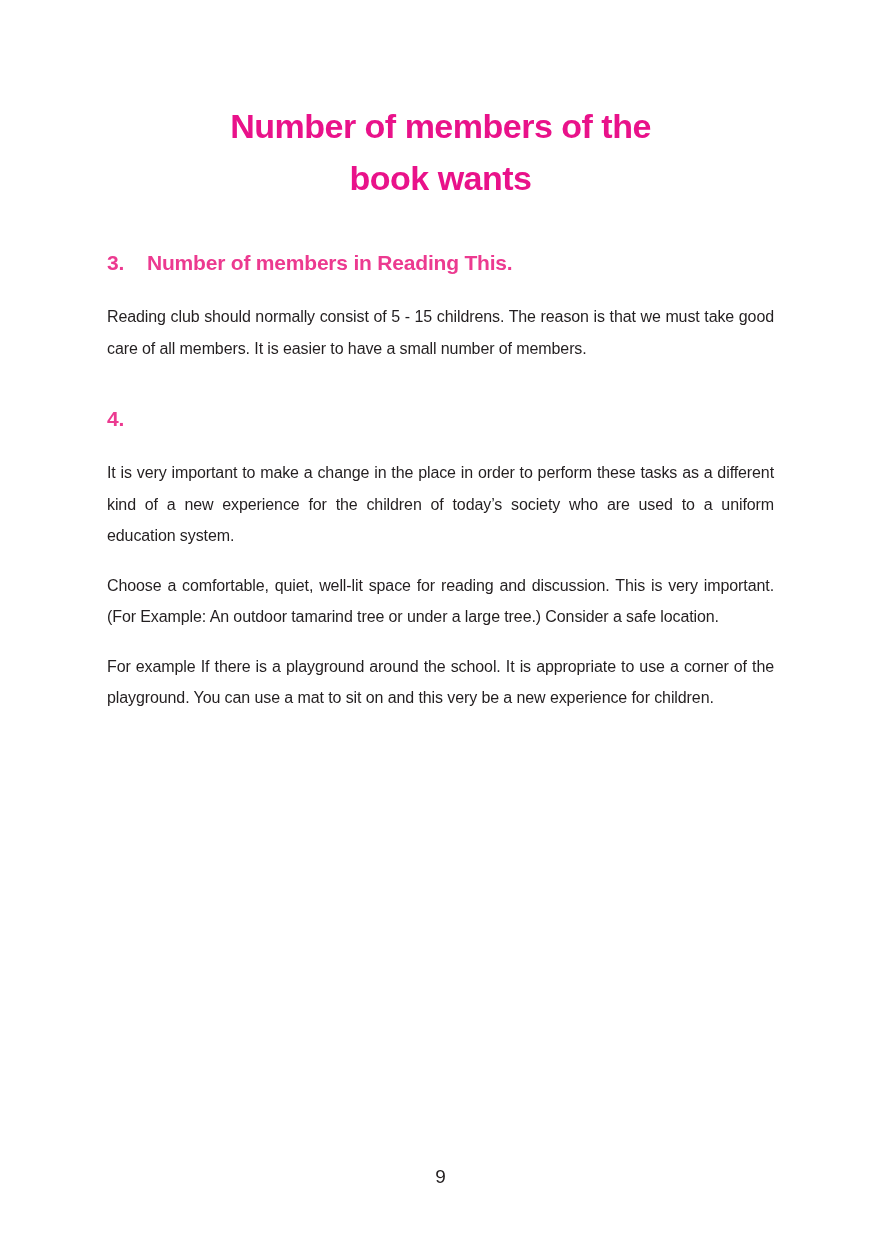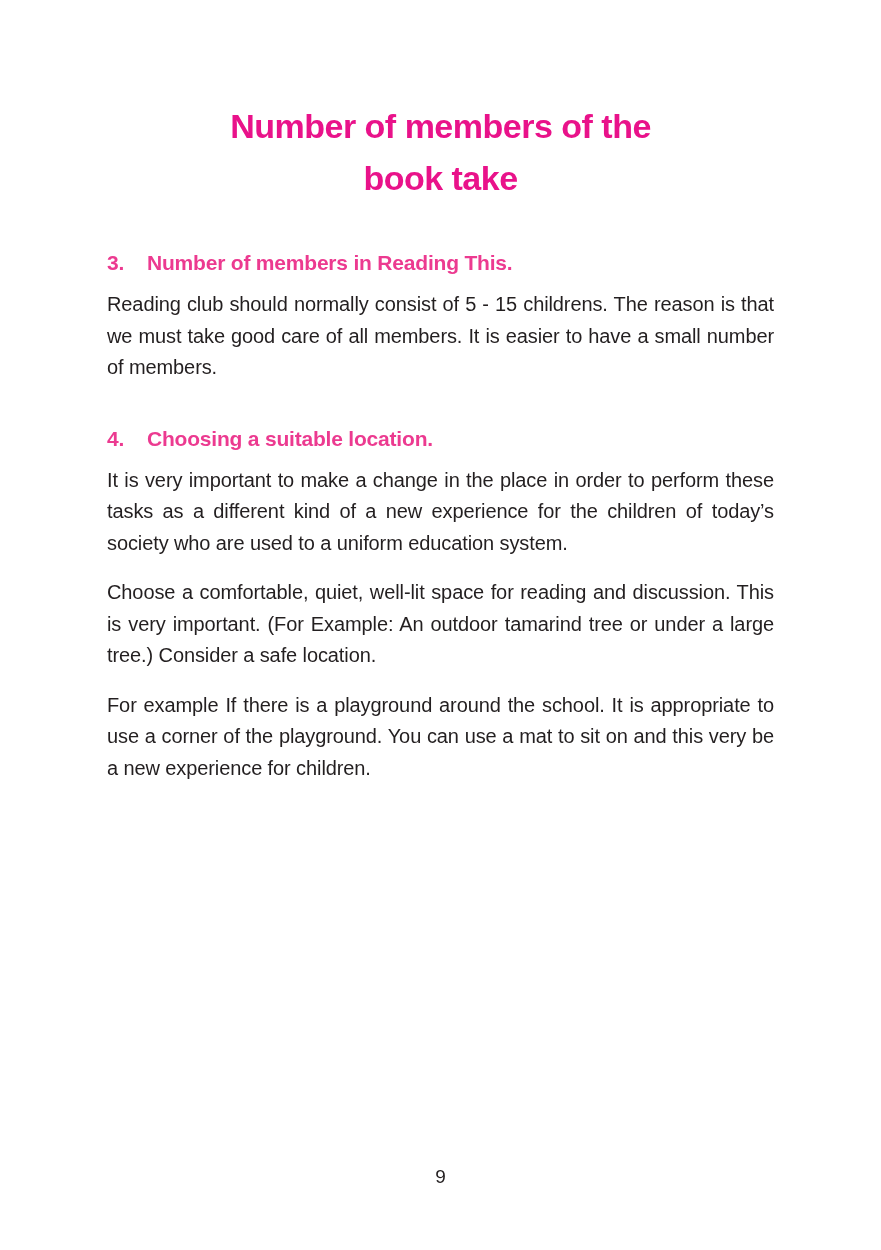--- a/index.html
+++ b/index.html
@@ -45,22 +45,22 @@
     font-size: 21px;
     line-height: 26px;
     font-weight: bold;
     letter-spacing: -0.2px;
   }
   .heading-number {
     width: 40px;
     flex: 0 0 auto;
   }
   .para {
-    margin: 13px 0 0 0;
-    font-size: 20px;
+    margin: 25px 0 0 0;
+    font-size: 16px;
     line-height: 31.5px;
     text-align: justify;
     letter-spacing: -0.1px;
     color: #231f20;
   }
   .para + .para {
     margin-top: 18px;
   }
   .page-number {
     position: absolute;
@@ -73,35 +73,34 @@
   }
 </style>
 </head>
 <body>
 
 <div class="page" style="--accent: #e9128a; --accent2: #ec3a90;">
   <div class="content">
 
     <div class="doc-title">
       <div>Number of members of the</div>
-      <div>book take</div>
+      <div>book wants</div>
     </div>
 
     <div class="section">
       <div class="section-heading">
         <span class="heading-number">3.</span>
         <span>Number of members in Reading This.</span>
       </div>
       <p class="para">Reading club should normally consist of 5 - 15 childrens. The reason is that we must take good care of all members. It is easier to have a small number of members.</p>
     </div>
 
     <div class="section">
       <div class="section-heading">
         <span class="heading-number">4.</span>
-        <span>Choosing a suitable location.</span>
       </div>
       <p class="para">It is very important to make a change in the place in order to perform these tasks as a different kind of a new experience for the children of today’s society who are used to a uniform education system.</p>
       <p class="para">Choose a comfortable, quiet, well-lit space for reading and discussion. This is very important. (For Example: An outdoor tamarind tree or under a large tree.) Consider a safe location.</p>
       <p class="para">For example If there is a playground around the school. It is appropriate to use a corner of the playground. You can use a mat to sit on and this very be a new experience for children.</p>
     </div>
 
   </div>
 
   <div class="page-number">9</div>
 </div>

